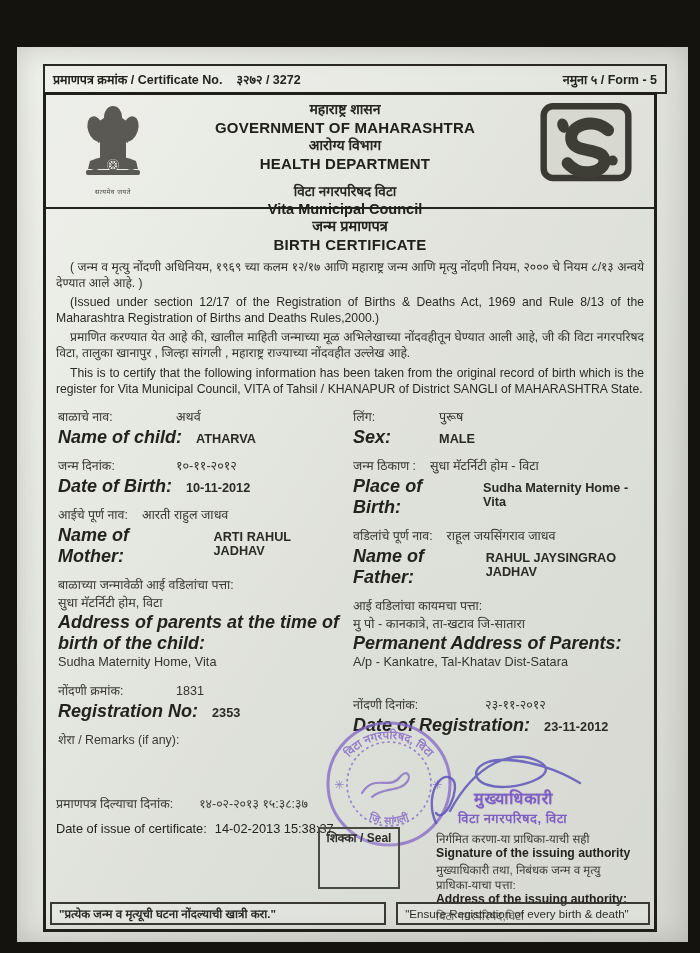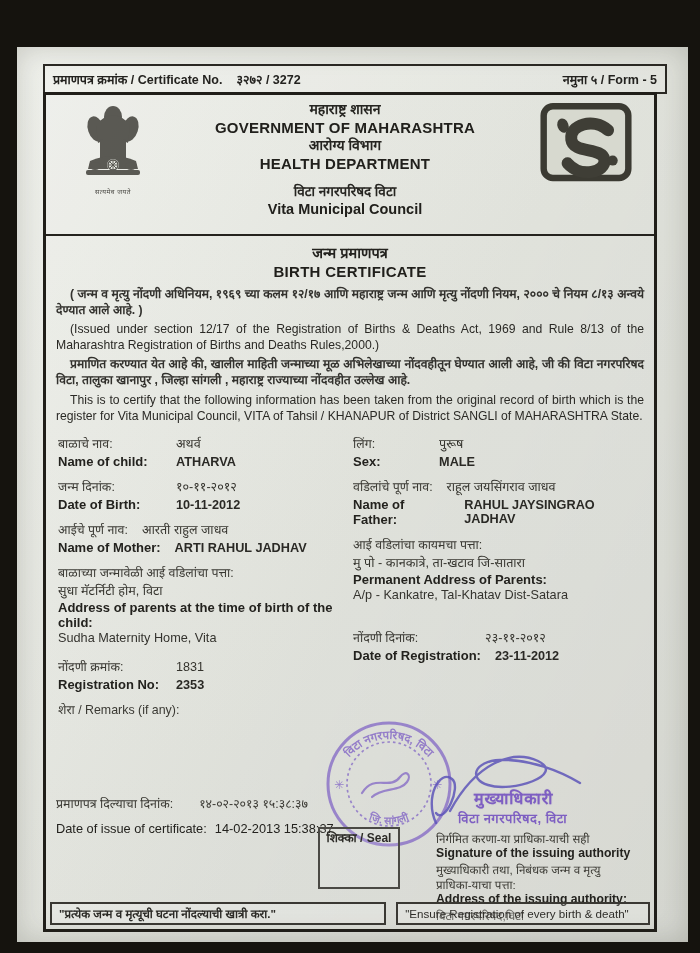--- a/index.html
+++ b/index.html
@@ -23,46 +23,46 @@
     border:2px solid #2a2823;display:flex;align-items:center;
     justify-content:space-between;padding:0 8px;font-weight:bold;font-size:12.5px;
     color:#23221f;background:rgba(255,255,255,.12);
   }
   .certno-left{display:flex;gap:14px;align-items:baseline;}
   .main-box{
     position:absolute;left:26px;top:45px;width:608px;height:834px;
     border:3px solid #201e19;background:rgba(255,255,255,.05);
   }
   
-  .letterhead{position:relative;height:139px;}
+  .letterhead{position:relative;height:112px;}
   .emblem{position:absolute;left:24px;top:8px;width:86px;text-align:center;}
   .emblem svg{display:block;margin:0 auto;}
   .emblem-caption{font-size:6.5px;color:#4b4a45;margin-top:-2px;letter-spacing:.5px;}
   .logo{position:absolute;right:22px;top:7px;}
   .lh-center{position:absolute;left:120px;right:130px;top:6px;text-align:center;}
   .lh-mr{font-size:14px;font-weight:bold;color:#262521;line-height:1.25;}
   .lh-en{font-size:15px;font-weight:bold;color:#21201c;line-height:1.25;letter-spacing:.2px;}
   .lh-gap{height:9px;}
   .lh-mr2{font-size:13.5px;font-weight:bold;color:#262521;line-height:1.3;}
   .lh-en2{font-size:14.5px;font-weight:bold;color:#21201c;line-height:1.25;}
   .divider{border-top:2px solid #25231e;margin:0;}
   
   .title-mr{text-align:center;font-size:14.5px;font-weight:bold;margin-top:6px;color:#24231f;}
   .title-en{text-align:center;font-size:15px;font-weight:bold;color:#1f1e1a;letter-spacing:.3px;margin-top:1px;}
   
   .paras{padding:6px 10px 0 10px;}
-  .para{font-size:12.2px;line-height:1.32;text-align:justify;text-indent:14px;margin-bottom:3px;color:#32312d;font-weight:bold;}
+  .para{font-size:12.2px;line-height:1.32;text-align:justify;text-indent:14px;margin-bottom:3px;color:#32312d;}
   .para.en{color:#2a2925;font-weight:500;}
   
   .fields{display:grid;grid-template-columns:49.5% 50.5%;padding:8px 16px 0 12px;column-gap:8px;}
   .frow{margin-bottom:9px;}
   .fline{display:flex;gap:14px;align-items:baseline;margin-bottom:2px;}
   .lab-mr{font-size:12.4px;color:#3a3933;}
   .val-mr{font-size:12.6px;color:#34332d;}
-  .lab-en{font-size:13px;font-weight:bold;color:#23221e;}
+  .lab-en{font-size:18px;font-weight:bold;color:#23221e;font-style:italic;}
   .val-en{font-size:12.7px;font-weight:bold;color:#2a2925;}
   .w104{min-width:104px;}
   .w80{min-width:72px;}
   .block .fline{margin-bottom:1px;}
   
   .stamp{position:absolute;left:276px;top:622px;width:134px;height:134px;opacity:.9;}
   .signature{position:absolute;left:368px;top:640px;pointer-events:none;}
   .stamp-title{position:absolute;left:428px;top:692px;font-size:16px;font-weight:bold;color:#7e5fc2;letter-spacing:1px;text-shadow:0 0 1px rgba(126,95,194,.5);}
   .stamp-sub{position:absolute;left:412px;top:714px;font-size:13px;font-weight:bold;color:#7e5fc2;letter-spacing:.5px;}
   .issue-mr{position:absolute;left:10px;top:700px;display:flex;gap:26px;font-size:12.4px;color:#3a3933;}
@@ -216,20 +216,30 @@
               <span class="lab-mr w80">लिंग:</span>
               <span class="val-mr">पुरूष</span>
             </div>
           <div class="fline">
               <span class="lab-en w80">Sex:</span>
               <span class="val-en">MALE</span>
             </div>
         </div>
         <div class="frow">
           <div class="fline">
+              <span class="lab-mr">जन्म ठिकाण :</span>
+              <span class="val-mr">सुधा मॅटर्निटी होम - विटा</span>
+            </div>
+          <div class="fline">
+              <span class="lab-en">Place of Birth:</span>
+              <span class="val-en">Sudha Maternity Home - Vita</span>
+            </div>
+        </div>
+        <div class="frow">
+          <div class="fline">
               <span class="lab-mr">वडिलांचे पूर्ण नाव:</span>
               <span class="val-mr">राहूल जयसिंगराव जाधव</span>
             </div>
           <div class="fline">
               <span class="lab-en">Name of Father:</span>
               <span class="val-en">RAHUL JAYSINGRAO JADHAV</span>
             </div>
         </div>
         <div class="frow block">
           <div class="fline">

